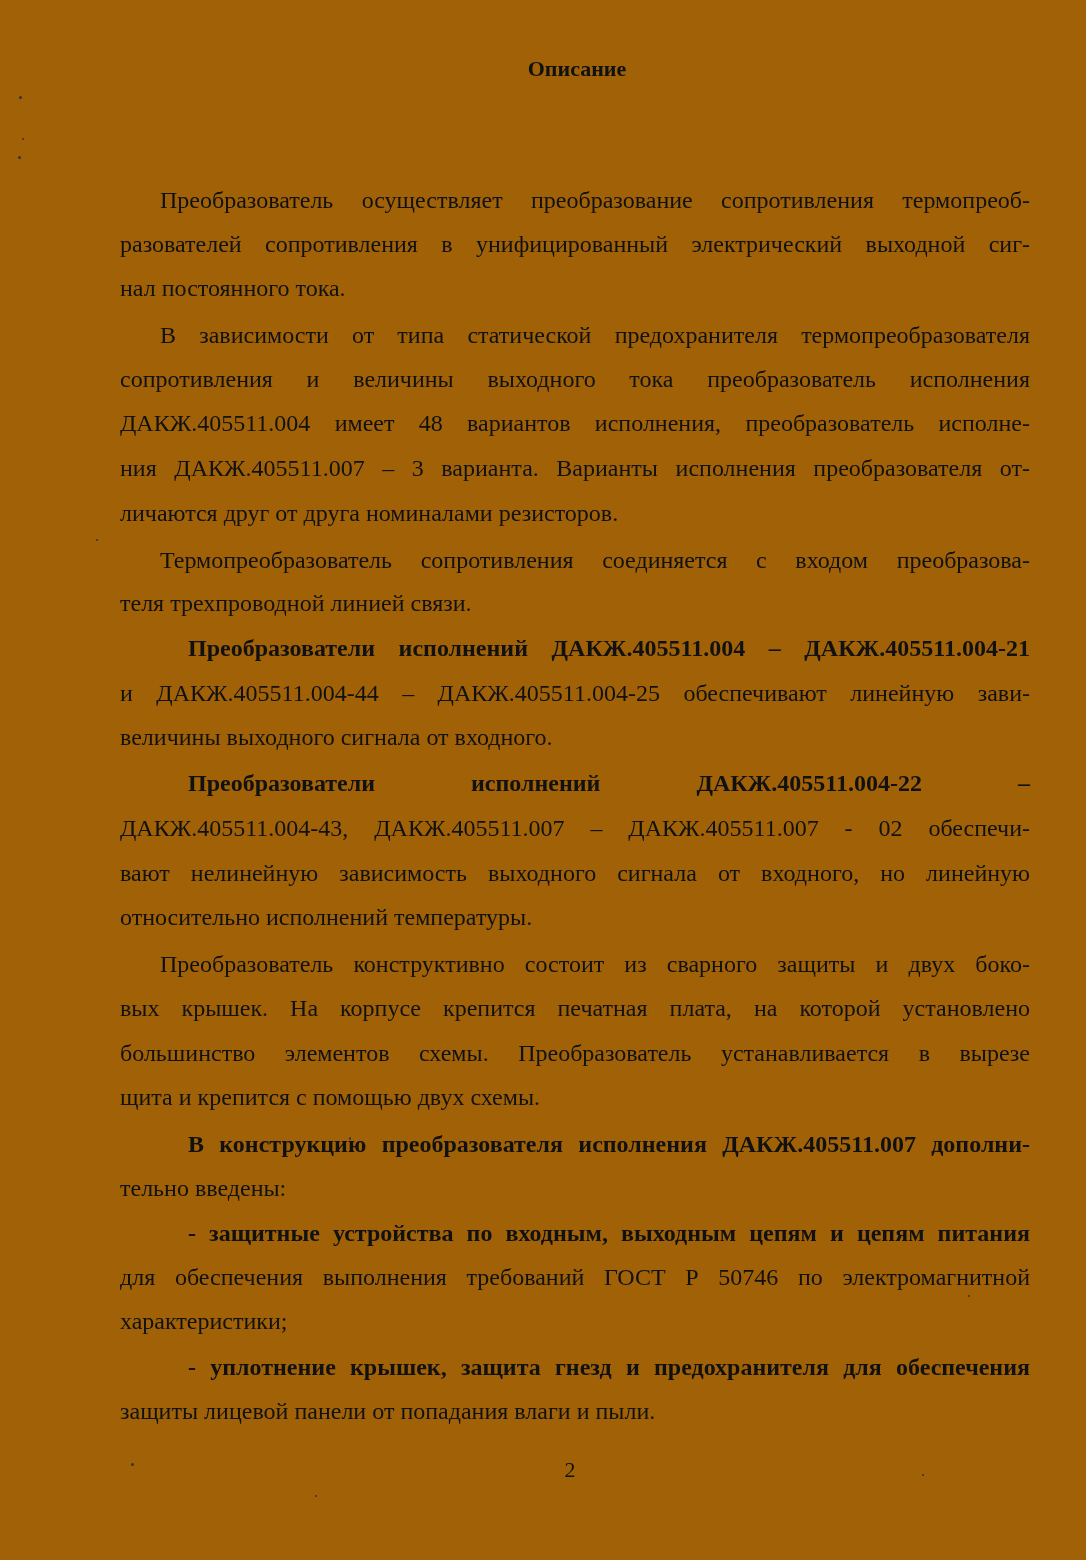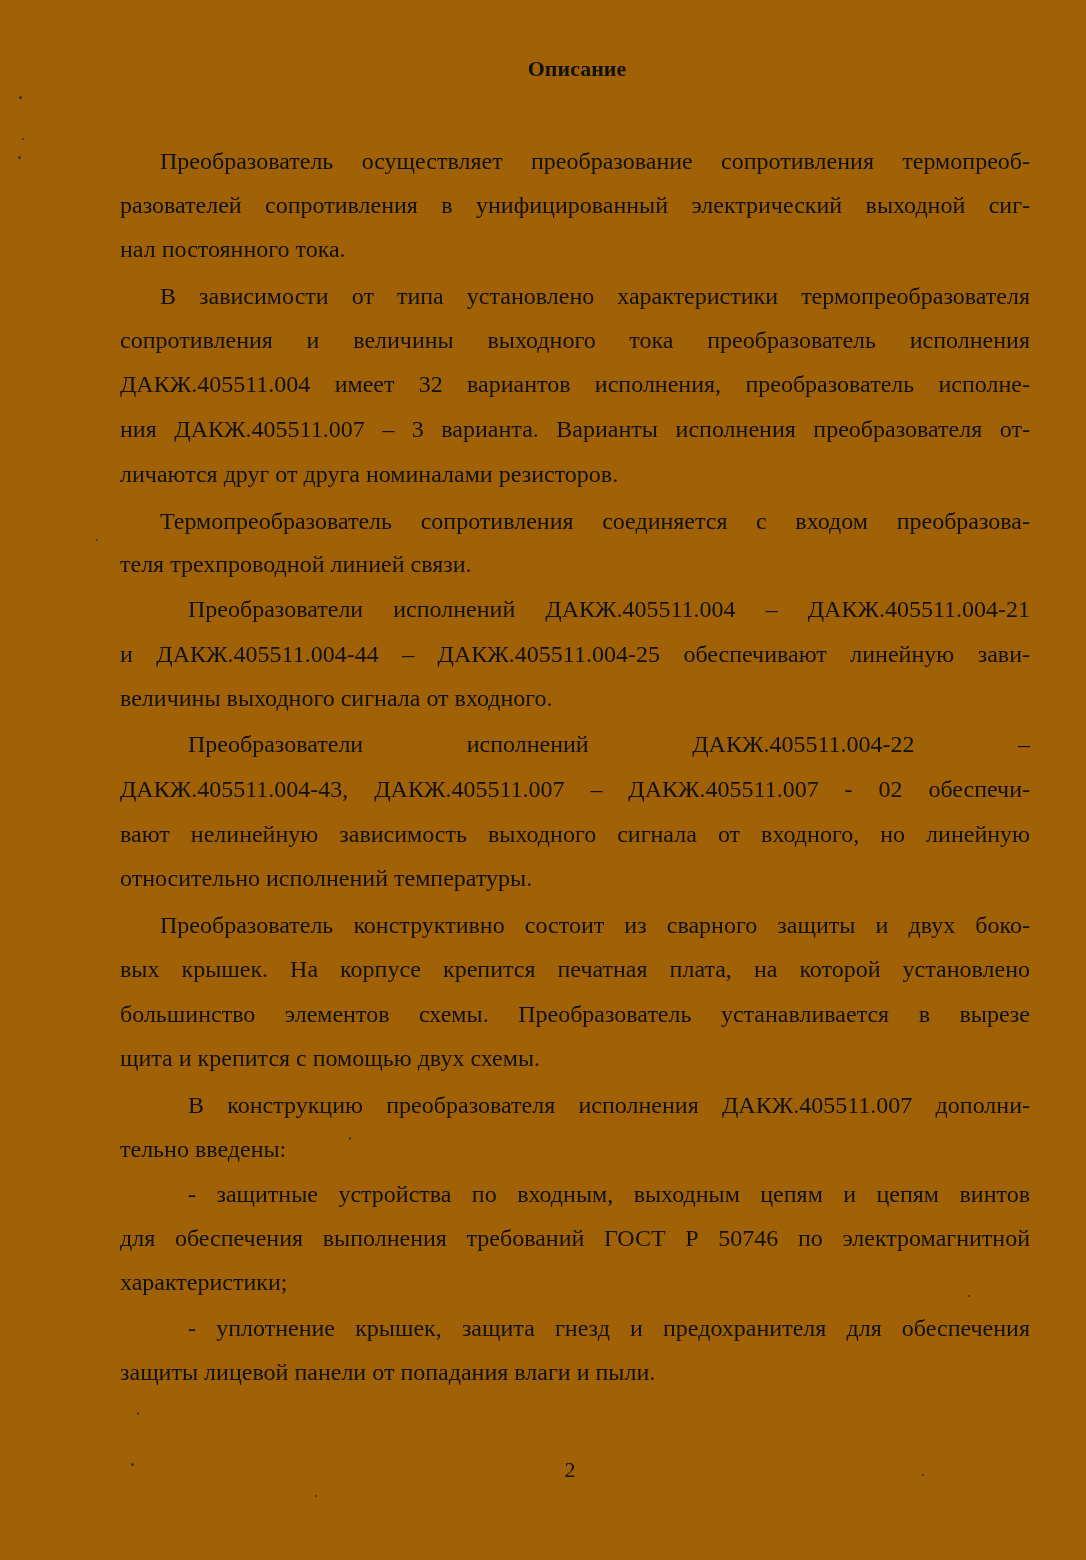--- a/index.html
+++ b/index.html
@@ -32,27 +32,28 @@
       font-size: 22px;
       line-height: 30px;
     }
     .line {
       position: absolute;
       left: 120px;
       width: 910px;
       font-size: 24px;
       line-height: 30px;
       white-space: nowrap;
+      margin-top: 39px;
     }
     .line.just {
       text-align: justify;
       text-align-last: justify;
     }
     .line.ind1 { left: 160px; width: 870px; }
-    .line.ind2 { left: 188px; width: 842px; }
+    .line.ind2 { left: 188px; width: 842px; font-weight: bold; }
     .pagenum {
       position: absolute;
       left: 0;
       width: 1140px;
       top: 1456px;
       text-align: center;
       font-size: 22px;
       line-height: 28px;
     }
     .speck {
@@ -68,23 +69,23 @@
 
   <div class="title">Описание</div>
 
   <div>
     <div class="line just ind1" style="top:146px">Преобразователь осуществляет преобразование сопротивления термопреоб-</div>
     <div class="line just" style="top:190px">разователей сопротивления в унифицированный электрический выходной сиг-</div>
     <div class="line" style="top:234px">нал постоянного тока.</div>
   </div>
 
   <div>
-    <div class="line just ind1" style="top:281px">В зависимости от типа установлено характеристики термопреобразователя</div>
+    <div class="line just ind1" style="top:281px">В зависимости от типа статической предохранителя термопреобразователя</div>
     <div class="line just" style="top:325px">сопротивления и величины выходного тока  преобразователь исполнения</div>
-    <div class="line just" style="top:369px">ДАКЖ.405511.004 имеет 32 вариантов исполнения, преобразователь исполне-</div>
+    <div class="line just" style="top:369px">ДАКЖ.405511.004 имеет 48 вариантов исполнения, преобразователь исполне-</div>
     <div class="line just" style="top:414px">ния ДАКЖ.405511.007 – 3 варианта. Варианты исполнения преобразователя от-</div>
     <div class="line" style="top:459px">личаются друг от друга номиналами резисторов.</div>
   </div>
 
   <div>
     <div class="line just ind1" style="top:506px">Термопреобразователь сопротивления соединяется с входом  преобразова-</div>
     <div class="line" style="top:549px">теля трехпроводной линией связи.</div>
   </div>
 
   <div>
@@ -106,21 +107,21 @@
     <div class="line just" style="top:999px">большинство элементов схемы. Преобразователь устанавливается в  вырезе</div>
     <div class="line" style="top:1043px">щита и крепится с  помощью двух схемы.</div>
   </div>
 
   <div>
     <div class="line just ind2" style="top:1090px">В конструкцию преобразователя исполнения ДАКЖ.405511.007 дополни-</div>
     <div class="line" style="top:1134px">тельно введены:</div>
   </div>
 
   <div>
-    <div class="line just ind2" style="top:1179px">- защитные устройства по входным, выходным цепям и цепям винтов</div>
+    <div class="line just ind2" style="top:1179px">- защитные устройства по входным, выходным цепям и цепям питания</div>
     <div class="line just" style="top:1223px">для обеспечения  выполнения  требований ГОСТ Р 50746 по электромагнитной</div>
     <div class="line" style="top:1267px">характеристики;</div>
   </div>
 
   <div>
     <div class="line just ind2" style="top:1313px">- уплотнение крышек, защита гнезд и предохранителя для обеспечения</div>
     <div class="line" style="top:1357px">защиты лицевой панели от попадания влаги и пыли.</div>
   </div>
 
   <div class="pagenum">2</div>

